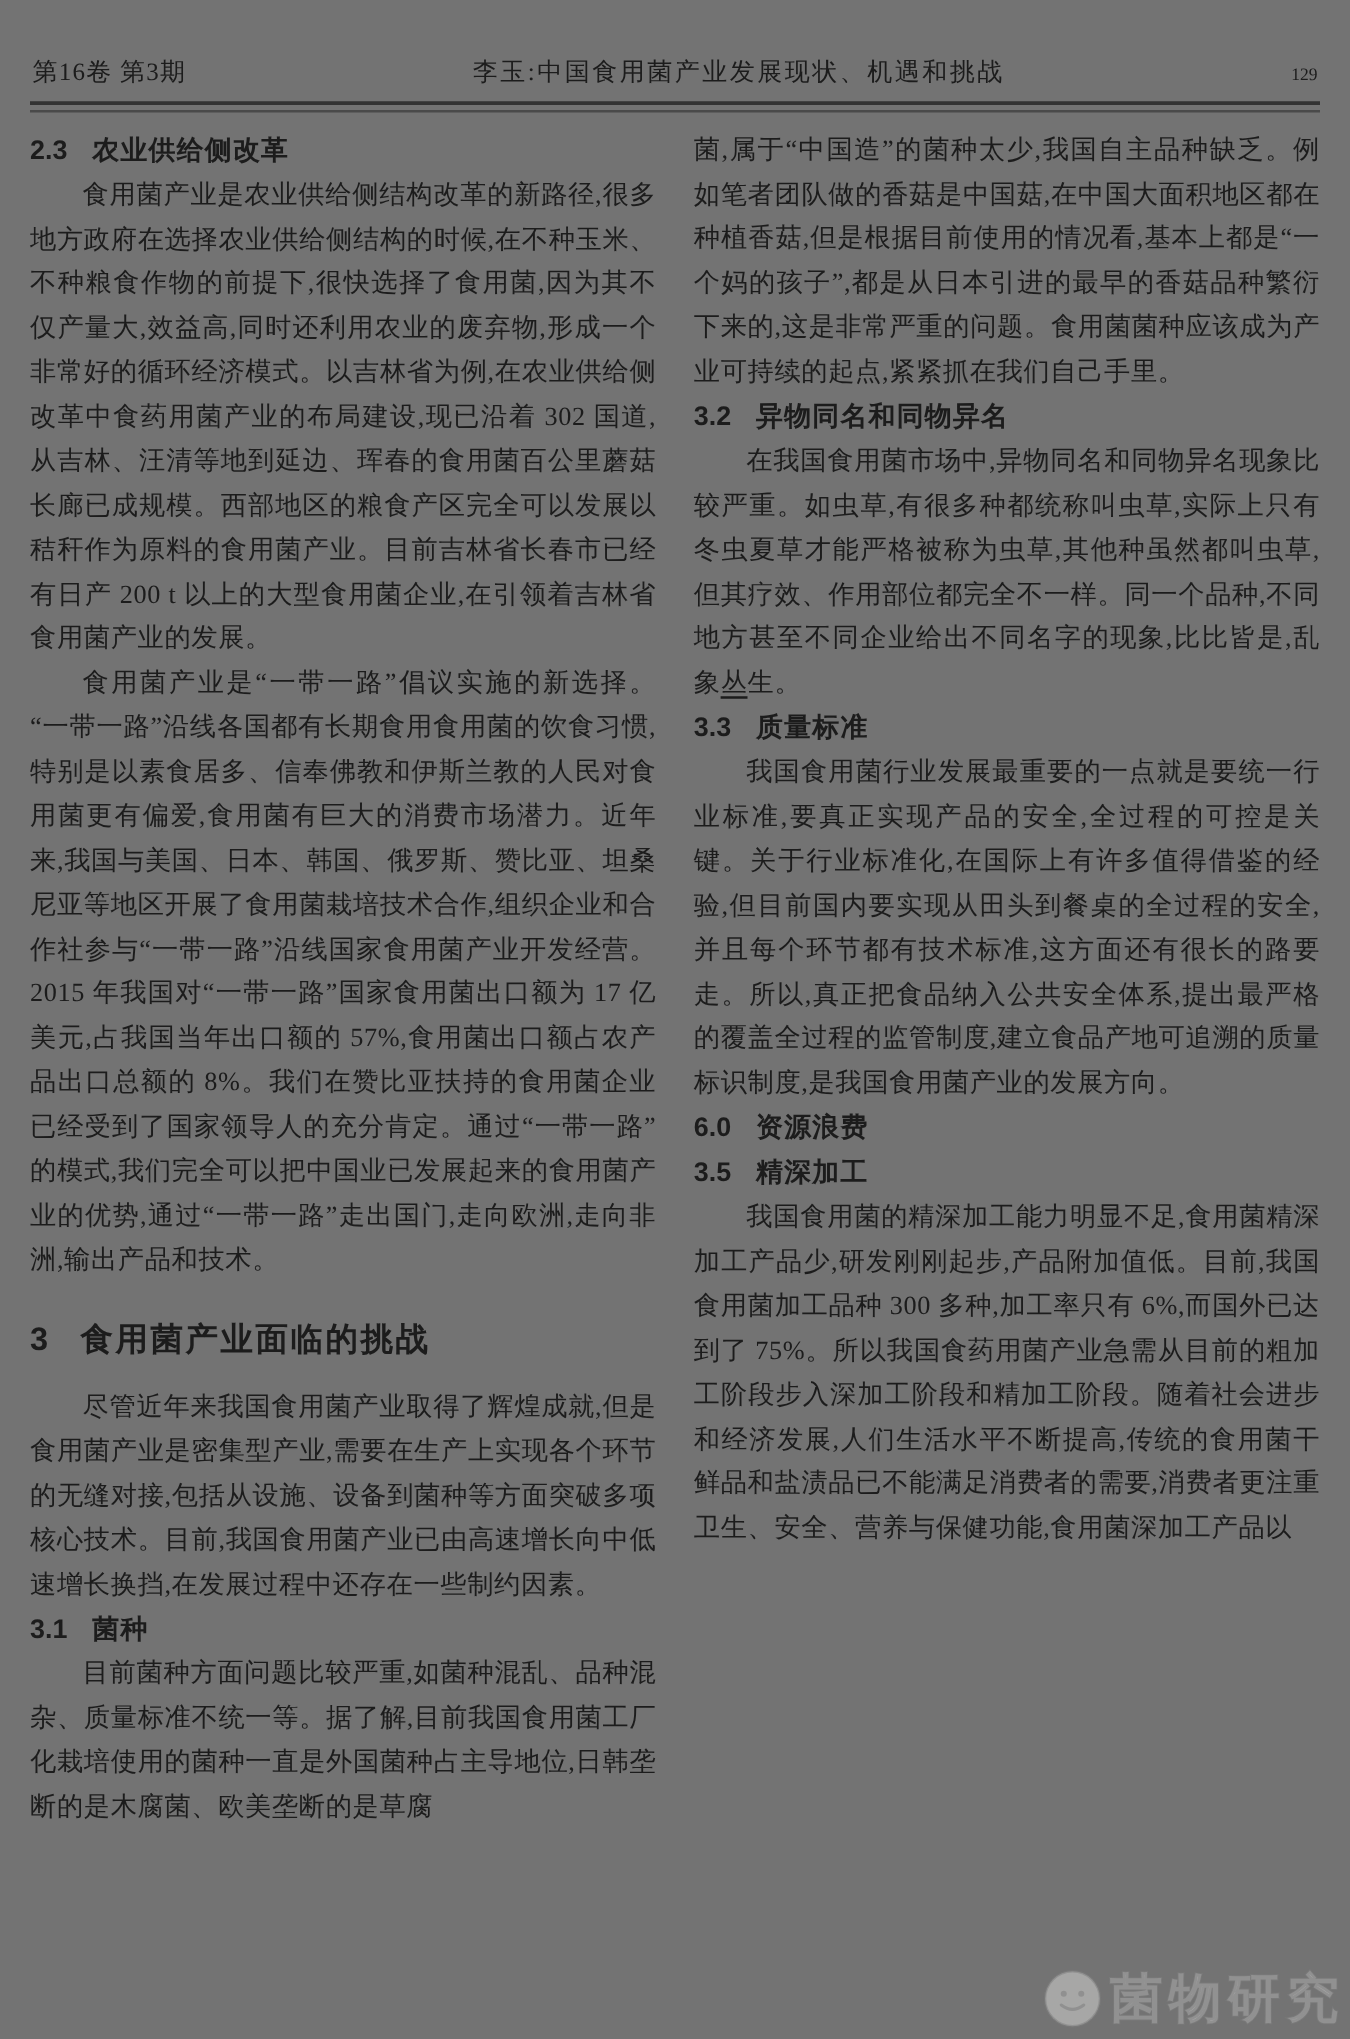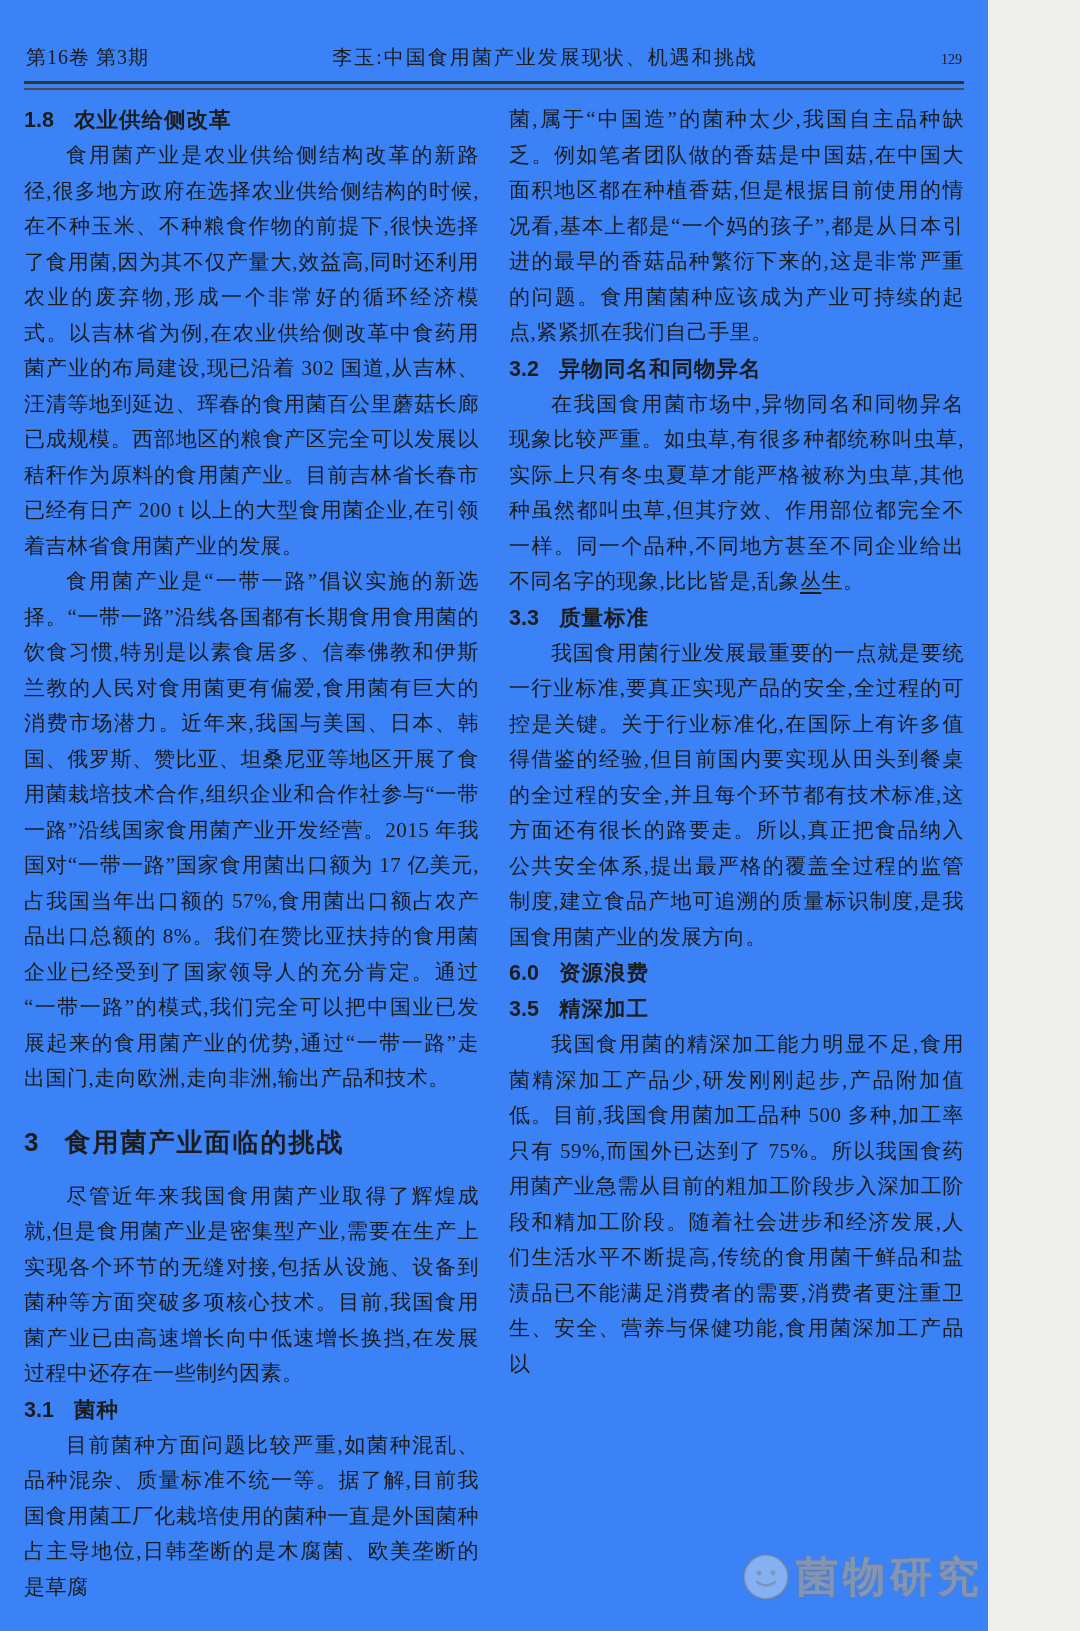--- a/index.html
+++ b/index.html
@@ -4,22 +4,22 @@
 <style>
   html,body{margin:0;padding:0;}
   body{
     width:1080px;height:1631px;
     background:#efefed;
     font-family:"Liberation Serif","DejaVu Serif",serif;
     overflow:hidden;
   }
   .page{
     position:relative;
-    width:988px;height:1631px;
-    background:#3b82f6;
+    width:1080px;height:1631px;
+    background:#737373;
     color:#1c1c1c;
     box-sizing:border-box;
   }
   
   .page-header{
     display:flex;
     justify-content:space-between;
     align-items:baseline;
     padding:44px 26px 10px 26px;
     font-size:20px;
@@ -72,21 +72,21 @@
     line-height:38px;
     text-align:left;
     letter-spacing:2px;
   }
   .h-main .sec-num{margin-right:26px;letter-spacing:0;}
   .u-mark{text-decoration:underline;text-underline-offset:4px;}
   
   .watermark{
     position:absolute;
     right:4px;
-    bottom:26px;
+    bottom:4px;
     display:flex;
     align-items:center;
     gap:4px;
     pointer-events:none;
   }
   .wm-text{
     font-family:"Liberation Sans","DejaVu Sans",sans-serif;
     font-weight:bold;
     font-size:42px;
     letter-spacing:5px;
@@ -104,21 +104,21 @@
     <span class="running-title">李玉:中国食用菌产业发展现状、机遇和挑战</span>
     <span class="page-number">129</span>
   </header>
 
   <div class="double-rule"></div>
 
   <main class="columns">
 
     <section class="col">
       <h3 class="h-sub">
-        <span class="sec-num">1.8</span><span>农业供给侧改革</span>
+        <span class="sec-num">2.3</span><span>农业供给侧改革</span>
       </h3>
       <p class="indent">食用菌产业是农业供给侧结构改革的新路径,很多地方政府在选择农业供给侧结构的时候,在不种玉米、不种粮食作物的前提下,很快选择了食用菌,因为其不仅产量大,效益高,同时还利用农业的废弃物,形成一个非常好的循环经济模式。以吉林省为例,在农业供给侧改革中食药用菌产业的布局建设,现已沿着 302 国道,从吉林、汪清等地到延边、珲春的食用菌百公里蘑菇长廊已成规模。西部地区的粮食产区完全可以发展以秸秆作为原料的食用菌产业。目前吉林省长春市已经有日产 200 t 以上的大型食用菌企业,在引领着吉林省食用菌产业的发展。</p>
 
       <p class="indent">食用菌产业是“一带一路”倡议实施的新选择。“一带一路”沿线各国都有长期食用食用菌的饮食习惯,特别是以素食居多、信奉佛教和伊斯兰教的人民对食用菌更有偏爱,食用菌有巨大的消费市场潜力。近年来,我国与美国、日本、韩国、俄罗斯、赞比亚、坦桑尼亚等地区开展了食用菌栽培技术合作,组织企业和合作社参与“一带一路”沿线国家食用菌产业开发经营。2015 年我国对“一带一路”国家食用菌出口额为 17 亿美元,占我国当年出口额的 57%,食用菌出口额占农产品出口总额的 8%。我们在赞比亚扶持的食用菌企业已经受到了国家领导人的充分肯定。通过“一带一路”的模式,我们完全可以把中国业已发展起来的食用菌产业的优势,通过“一带一路”走出国门,走向欧洲,走向非洲,输出产品和技术。</p>
 
       <h2 class="h-main">
         <span class="sec-num">3</span><span>食用菌产业面临的挑战</span>
       </h2>
       <p class="indent">尽管近年来我国食用菌产业取得了辉煌成就,但是食用菌产业是密集型产业,需要在生产上实现各个环节的无缝对接,包括从设施、设备到菌种等方面突破多项核心技术。目前,我国食用菌产业已由高速增长向中低速增长换挡,在发展过程中还存在一些制约因素。</p>
 
@@ -141,21 +141,21 @@
       </h3>
       <p class="indent">我国食用菌行业发展最重要的一点就是要统一行业标准,要真正实现产品的安全,全过程的可控是关键。关于行业标准化,在国际上有许多值得借鉴的经验,但目前国内要实现从田头到餐桌的全过程的安全,并且每个环节都有技术标准,这方面还有很长的路要走。所以,真正把食品纳入公共安全体系,提出最严格的覆盖全过程的监管制度,建立食品产地可追溯的质量标识制度,是我国食用菌产业的发展方向。</p>
 
       <h3 class="h-sub">
         <span class="sec-num">6.0</span><span>资源浪费</span>
       </h3>
 
       <h3 class="h-sub">
         <span class="sec-num">3.5</span><span>精深加工</span>
       </h3>
-      <p class="indent">我国食用菌的精深加工能力明显不足,食用菌精深加工产品少,研发刚刚起步,产品附加值低。目前,我国食用菌加工品种 500 多种,加工率只有 59%,而国外已达到了 75%。所以我国食药用菌产业急需从目前的粗加工阶段步入深加工阶段和精加工阶段。随着社会进步和经济发展,人们生活水平不断提高,传统的食用菌干鲜品和盐渍品已不能满足消费者的需要,消费者更注重卫生、安全、营养与保健功能,食用菌深加工产品以</p>
+      <p class="indent">我国食用菌的精深加工能力明显不足,食用菌精深加工产品少,研发刚刚起步,产品附加值低。目前,我国食用菌加工品种 300 多种,加工率只有 6%,而国外已达到了 75%。所以我国食药用菌产业急需从目前的粗加工阶段步入深加工阶段和精加工阶段。随着社会进步和经济发展,人们生活水平不断提高,传统的食用菌干鲜品和盐渍品已不能满足消费者的需要,消费者更注重卫生、安全、营养与保健功能,食用菌深加工产品以</p>
     </section>
 
   </main>
 
   <div class="watermark">
     <svg width="52" height="52" viewBox="0 0 52 52">
       <circle cx="26" cy="26" r="22" fill="rgba(244,244,242,0.40)" stroke="rgba(125,125,125,0.5)" stroke-width="2"></circle>
       <circle cx="19" cy="22" r="2.4" fill="rgba(125,125,125,0.55)"></circle>
       <circle cx="33" cy="22" r="2.4" fill="rgba(125,125,125,0.55)"></circle>
       <path d="M17 31 Q26 38 35 31" fill="none" stroke="rgba(125,125,125,0.55)" stroke-width="2.4" stroke-linecap="round"></path>

